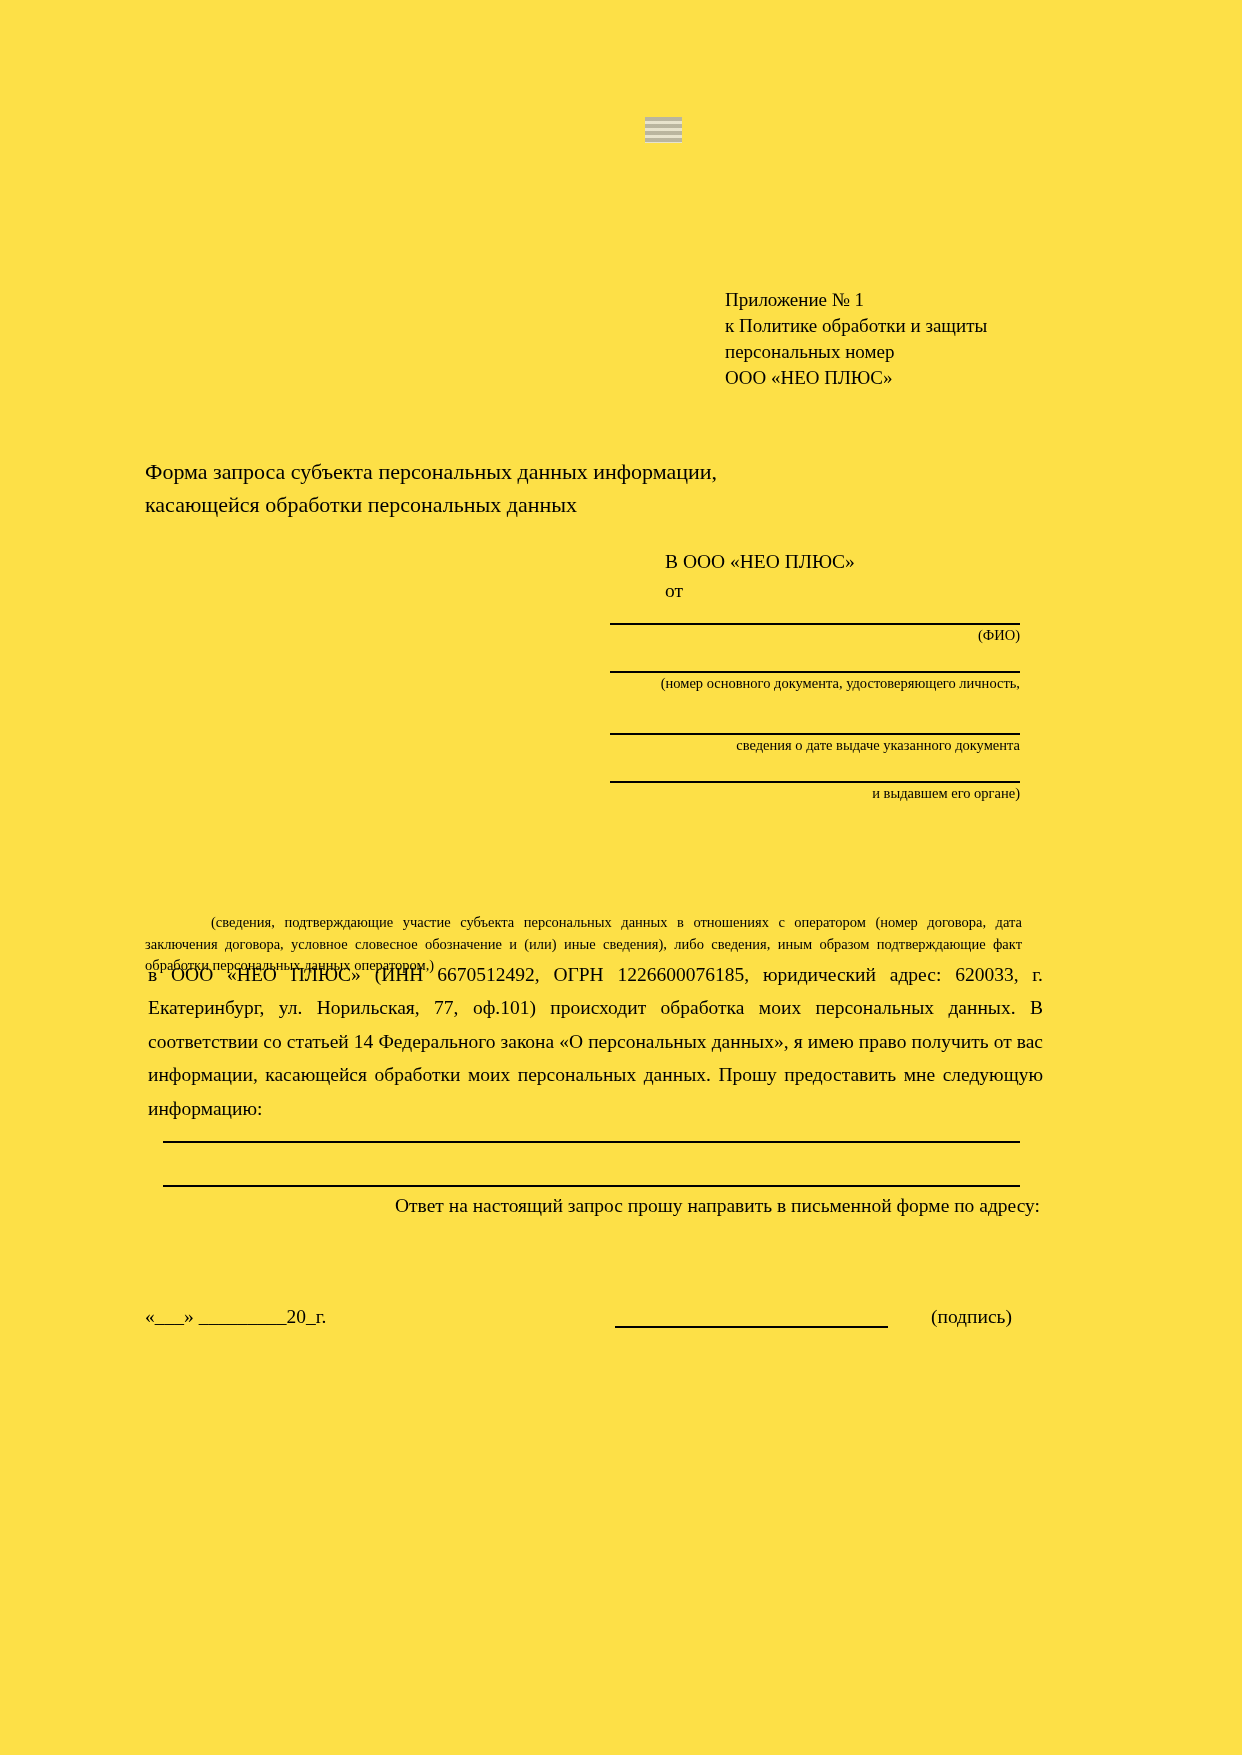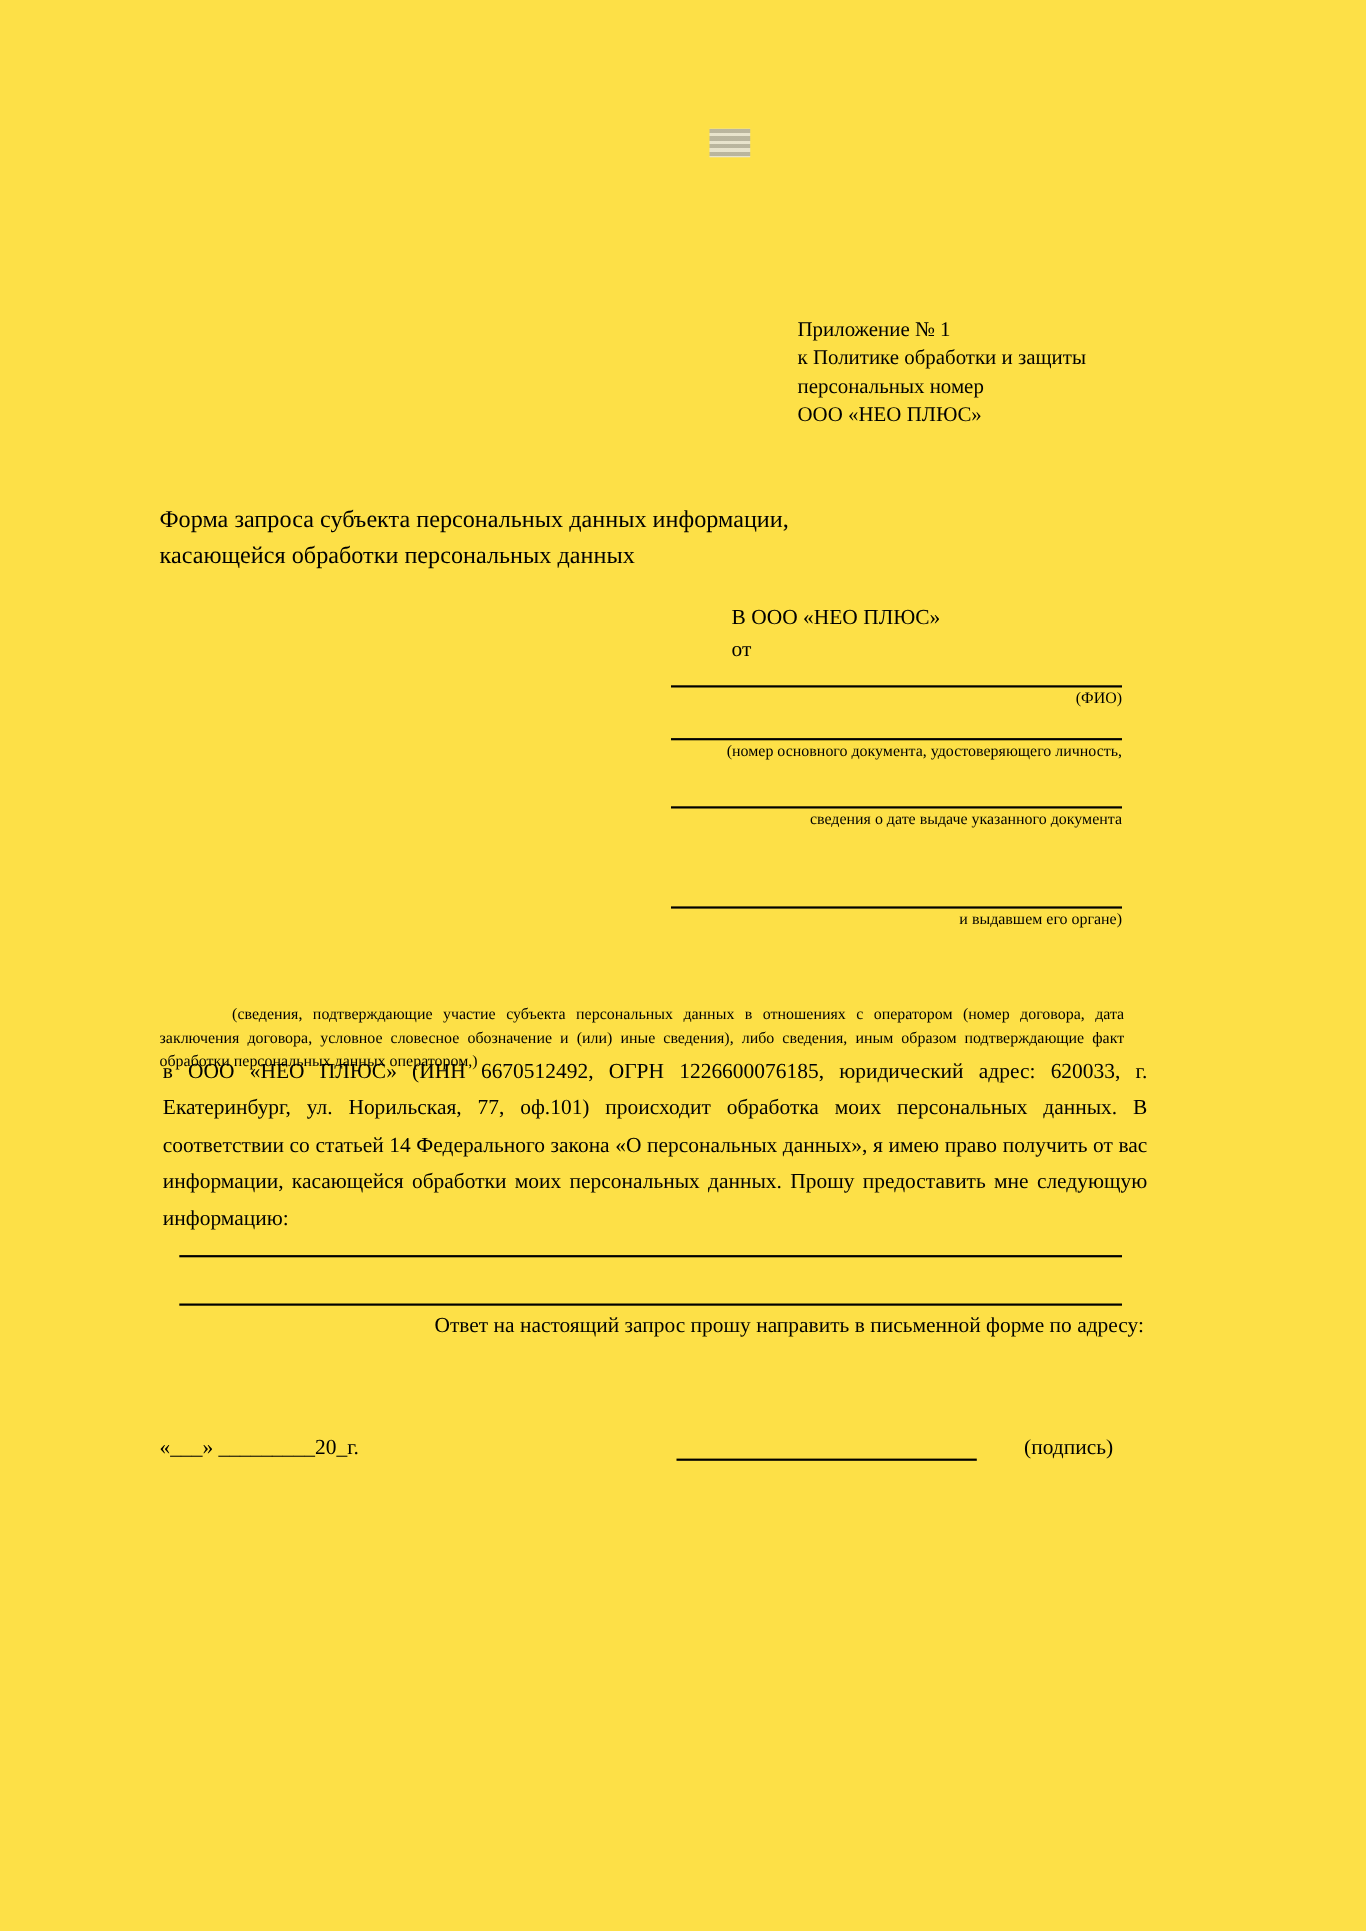--- a/index.html
+++ b/index.html
@@ -32,21 +32,21 @@
   .addressee { left:665px; top:547px; font-size:19.5px; line-height:29px; }
 
   
   .form-line { left:610px; width:410px; border-top:2px solid #000; }
   .form-line .caption {
     display:block; text-align:right; font-size:14.5px; line-height:20px; padding-top:0;
   }
   .f1 { top:623px; }
   .f2 { top:671px; }
   .f3 { top:733px; }
-  .f4 { top:781px;margin-top:43px; }
+  .f4 { top:781px; }
 
   .zapros { left:145px; top:850px; width:895px; text-align:center; font-size:20px; }
 
   .lead-row { left:145px; top:884px; width:875px; display:flex; height:28px; }
   .lead-row .lead-text { font-size:19.5px; line-height:28px; padding-left:65px; padding-right:8px; white-space:nowrap; }
   .fill-line { flex:1; border-bottom:2px solid #000; margin-bottom:3px; }
 
   .footnote {
     left:145px; top:912px; width:877px;
     font-size:14.5px; line-height:21.5px; text-align:justify; text-indent:66px;

